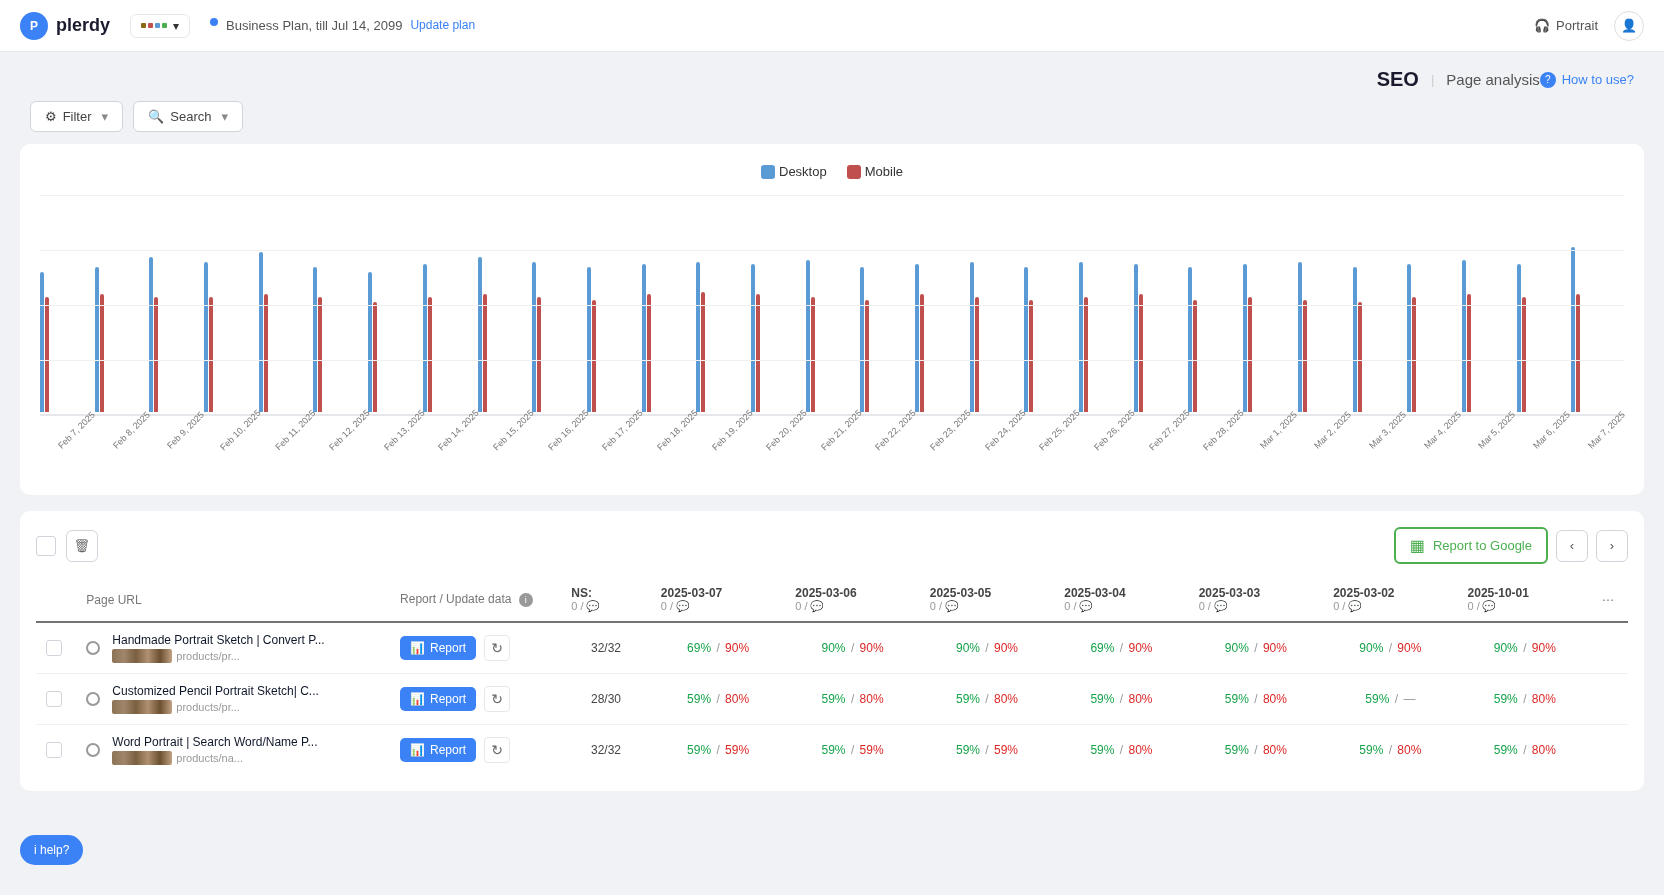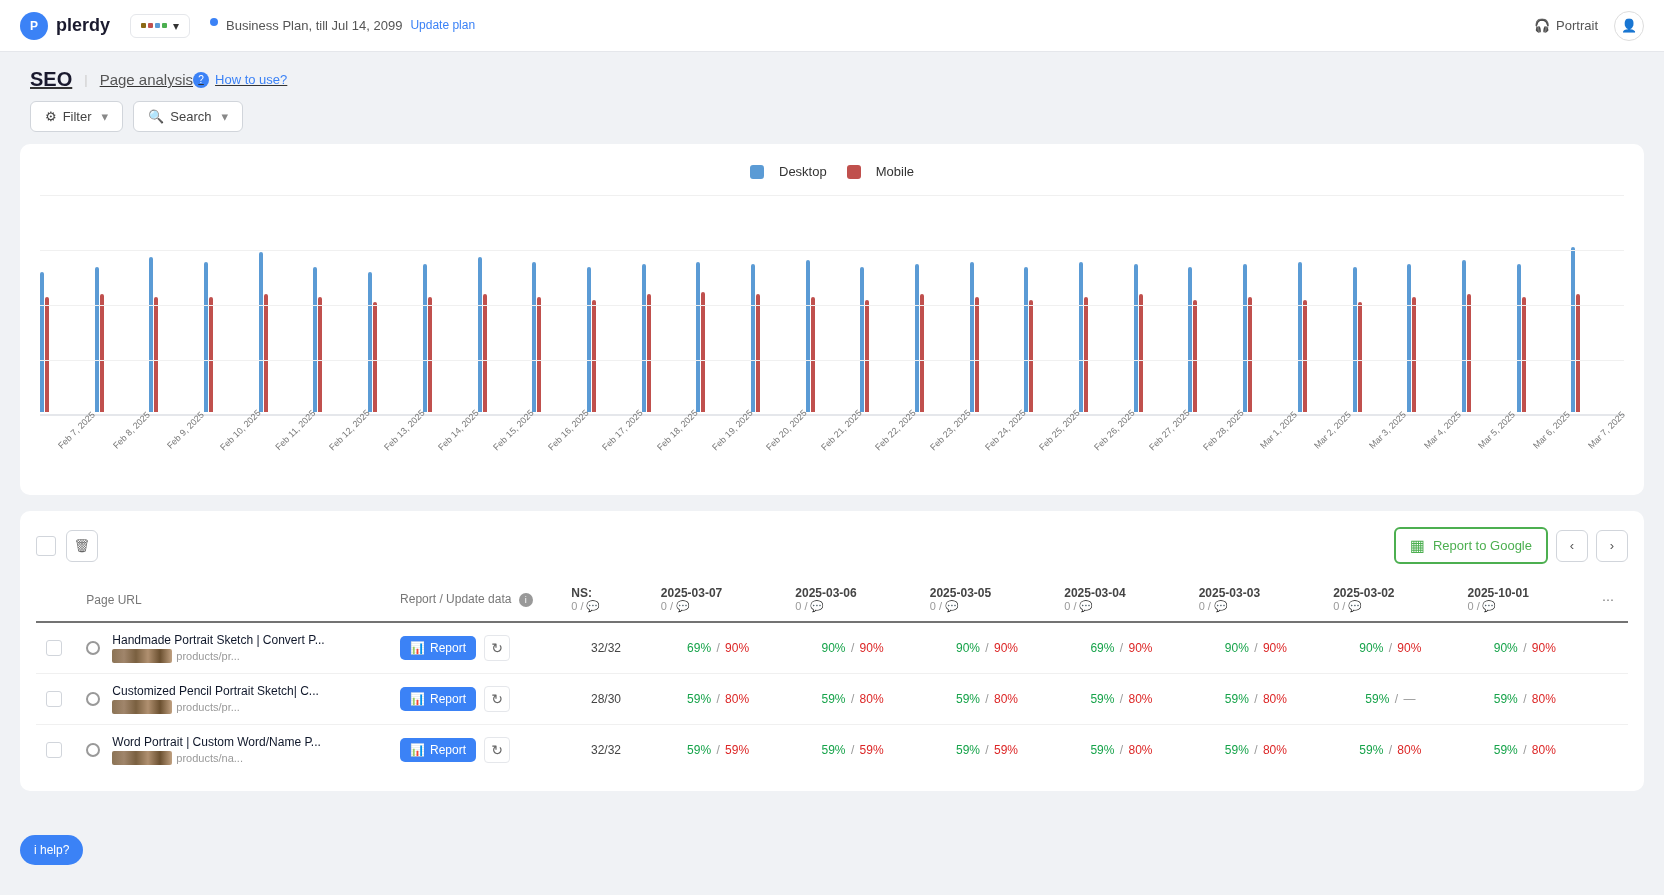--- a/index.html
+++ b/index.html
@@ -11,36 +11,36 @@
     .logo-icon { width: 28px; height: 28px; background: #3b82f6; border-radius: 50%; display: flex; align-items: center; justify-content: center; color: white; font-size: 12px; font-weight: bold; }
     .plan-badge { display: flex; align-items: center; gap: 6px; border: 1px solid #e5e7eb; border-radius: 6px; padding: 4px 10px; font-size: 12px; cursor: pointer; }
     .plan-dot { width: 8px; height: 8px; background: #3b82f6; border-radius: 50%; }
     .plan-text { color: #555; }
     .update-link { color: #3b82f6; cursor: pointer; text-decoration: none; font-size: 12px; }
     .header-right { margin-left: auto; display: flex; align-items: center; gap: 16px; }
     .support-btn { display: flex; align-items: center; gap: 6px; font-size: 13px; color: #555; cursor: pointer; }
     .user-icon { width: 30px; height: 30px; border-radius: 50%; border: 1px solid #ddd; display: flex; align-items: center; justify-content: center; cursor: pointer; color: #777; }
 
     
-    .page-header { background: #f0f2f5; padding: 16px 30px 10px; display: flex; align-items: center; justify-content: flex-start; text-decoration: underline; }
+    .page-header { background: #f0f2f5; padding: 16px 30px 10px; display: flex; align-items: center; justify-content: flex-end; }
     .page-title-area { display: flex; align-items: center; gap: 12px; }
     .seo-label { font-size: 20px; font-weight: 700; color: #1a1a2e; }
     .page-analysis-label { font-size: 15px; color: #555; }
     .how-to-use { display: flex; align-items: center; gap: 6px; color: #3b82f6; font-size: 13px; cursor: pointer; }
 
     
     .toolbar { padding: 0 30px 12px; display: flex; gap: 10px; background: #f0f2f5; }
     .toolbar-btn { display: flex; align-items: center; gap: 6px; background: #fff; border: 1px solid #d1d5db; border-radius: 6px; padding: 7px 14px; font-size: 13px; cursor: pointer; color: #444; }
 
     
     .panel { background: #fff; border-radius: 10px; margin: 0 20px 16px; padding: 20px; }
 
     
     .chart-legend { display: flex; justify-content: center; gap: 20px; margin-bottom: 16px; }
-    .legend-item { display: flex; align-items: center; gap: 15px; font-size: 13px; }
+    .legend-item { display: flex; align-items: center; gap: 4px; font-size: 13px; }
     .legend-dot { width: 14px; height: 14px; border-radius: 3px; }
 
     
     .chart-container { position: relative; width: 100%; height: 280px; padding-bottom: 60px; }
     .chart-bars { display: flex; align-items: flex-end; height: 220px; gap: 2px; width: 100%; border-bottom: 1px solid #e5e7eb; padding-bottom: 2px; }
     .bar-group { display: flex; align-items: flex-end; gap: 1px; flex: 1; }
     .bar { border-radius: 2px 2px 0 0; min-width: 4px; }
     .bar-blue { background: #5b9bd5; }
     .bar-red { background: #c0504d; }
     .chart-labels { display: flex; width: 100%; margin-top: 6px; }
@@ -520,21 +520,21 @@
     <td></td>
   </tr>
         <tr>
     <td>
       <div class="row-checkbox"></div>
     </td>
     <td class="col-url">
       <div style="display:flex;align-items:center;gap:8px;">
         <div class="circle-icon"></div>
         <div>
-          <a class="page-url-link">Word Portrait | Custom Word/Name P...</a>
+          <a class="page-url-link">Word Portrait | Search Word/Name P...</a>
           <div class="url-path">
             <div class="url-thumbnail"></div>
             <span>products/na...</span>
           </div>
         </div>
       </div>
     </td>
     <td class="col-report">
       <div style="display:flex;align-items:center;gap:4px;">
         <button class="report-btn">

